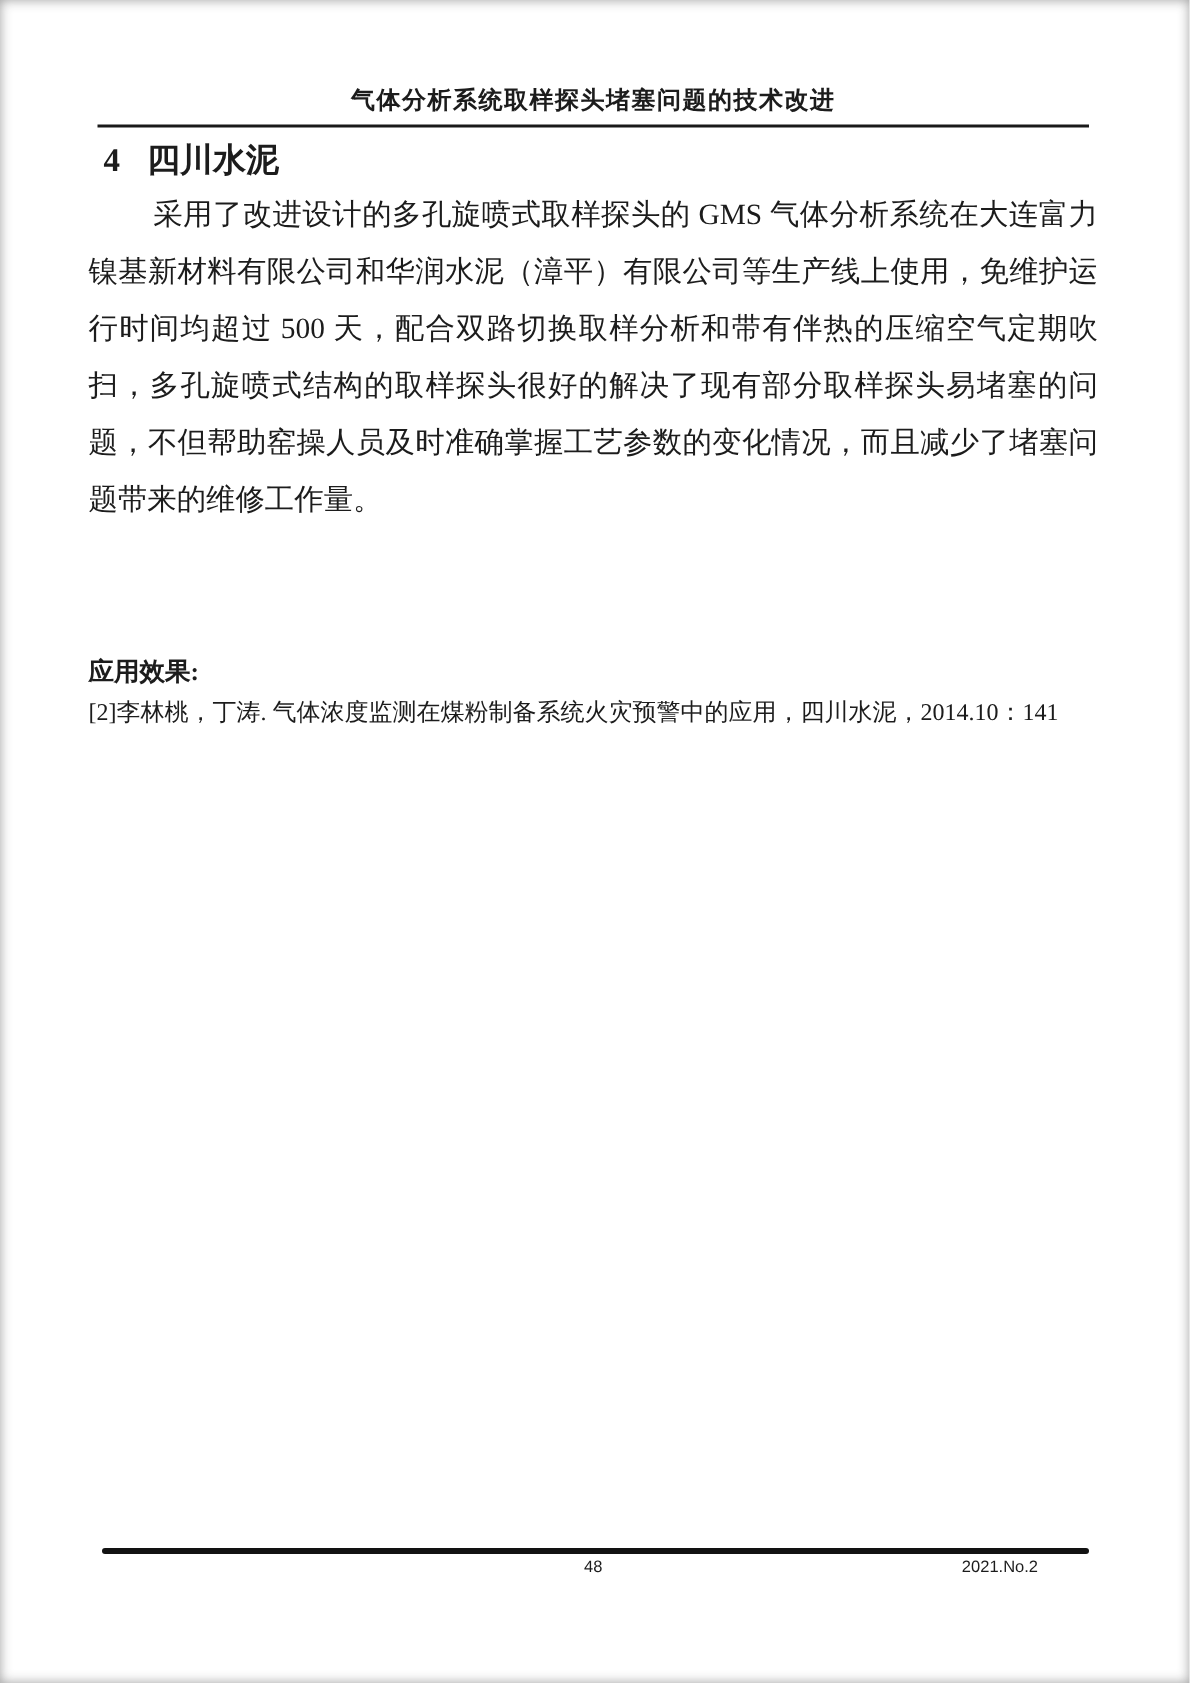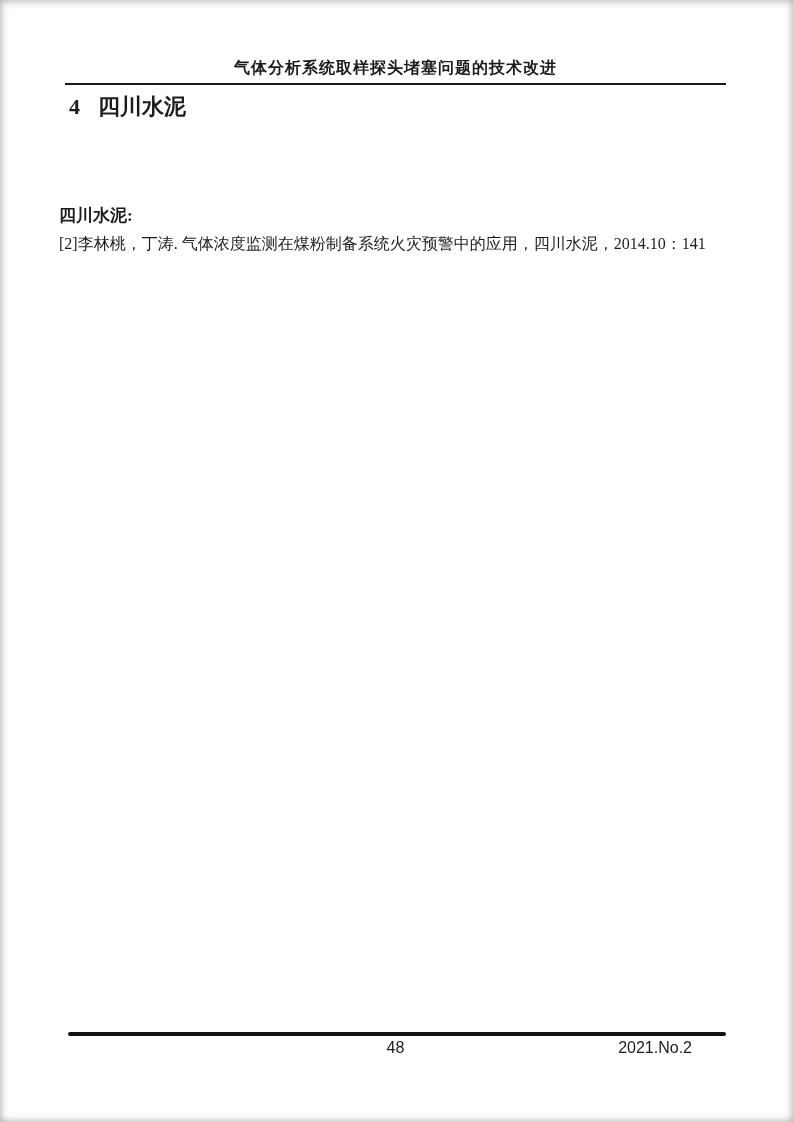--- a/index.html
+++ b/index.html
@@ -73,21 +73,21 @@
     height: 4px;
     background: #121212;
     margin: 0 6px 0 9px;
     border-radius: 2px;
   }
   .footer-row {
     position: relative;
     height: 20px;
     margin-top: 3px;
     font-family: "Liberation Sans", "DejaVu Sans", sans-serif;
-    font-size: 16px;
+    font-size: 11px;
     color: #1c1c1c;
   }
   .page-number {
     position: absolute;
     left: 0; right: 0;
     text-align: center;
   }
   .issue-number {
     position: absolute;
     right: 40px;
@@ -102,23 +102,24 @@
 
     <div class="running-head">气体分析系统取样探头堵塞问题的技术改进</div>
 
     <div class="head-rule"></div>
 
     <div class="section-heading">
       <span class="sec-num">4</span>
       <span class="sec-title">四川水泥</span>
     </div>
 
+    <p class="body-paragraph">采用了改进设计的多孔旋喷式取样探头的 GMS 气体分析系统在大连富力镍基新材料有限公司和华润水泥（漳平）有限公司等生产线上使用，免维护运行时间均超过 500 天，配合双路切换取样分析和带有伴热的压缩空气定期吹扫，多孔旋喷式结构的取样探头很好的解决了现有部分取样探头易堵塞的问题，不但帮助窑操人员及时准确掌握工艺参数的变化情况，而且减少了堵塞问题带来的维修工作量。</p>
 
     <div class="references">
-      <div class="ref-heading">四川水泥:</div>
+      <div class="ref-heading">应用效果:</div>
       <div class="ref-list">
         <div class="ref-item">[2]李林桃，丁涛. 气体浓度监测在煤粉制备系统火灾预警中的应用，四川水泥，2014.10：141</div>
       </div>
     </div>
 
   </div>
 
   <div class="footer">
     <div class="footer-rule"></div>
     <div class="footer-row">

